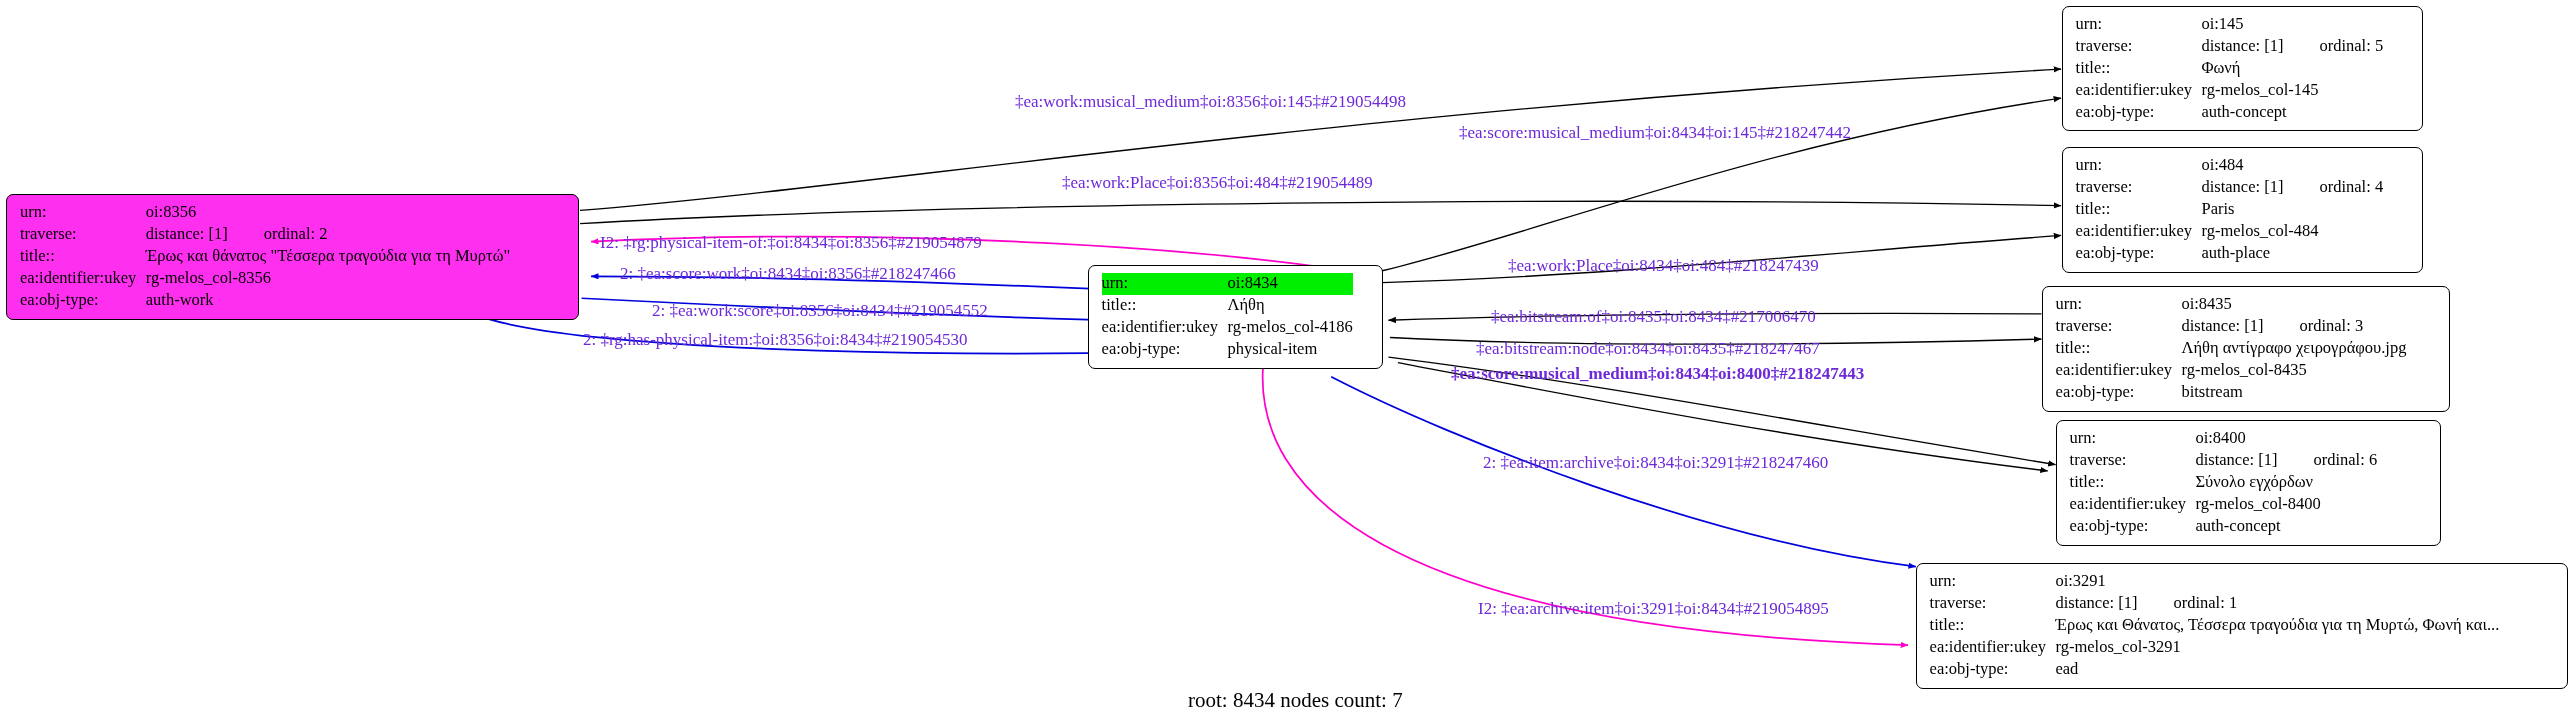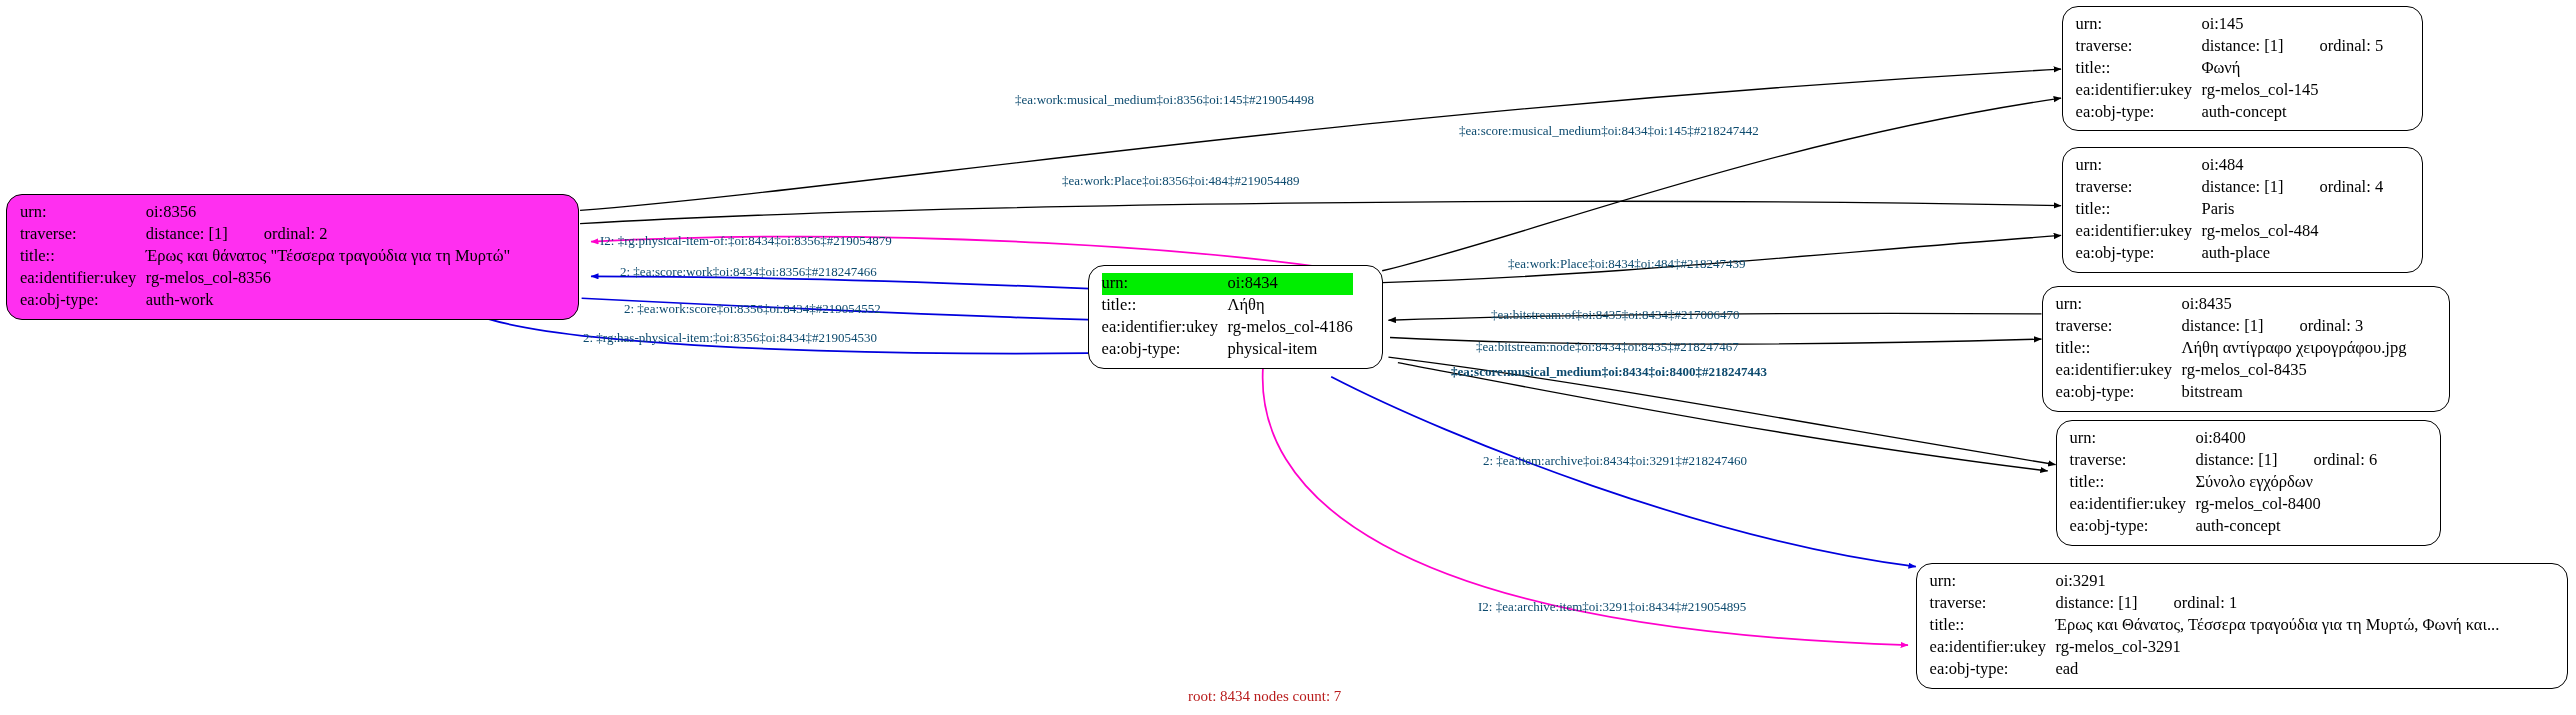--- a/index.html
+++ b/index.html
@@ -19,21 +19,21 @@
     position: absolute;
     left: 0; top: 0;
     width: 2576px;
     height: 715px;
     pointer-events: none;
   }
   .node {
     position: absolute;
     box-sizing: border-box;
     border: 1.3px solid #000000;
-    border-radius: 16px;
+    border-radius: 7px;
     background: #ffffff;
     padding: 7px 11px 7px 12.6px;
   }
   .node.magenta {
     background: #ff2ff0;
     border-color: #000000;
   }
   .node table {
     border-collapse: collapse;
     border-spacing: 0;
@@ -53,30 +53,30 @@
     padding-left: 1.6px;
   }
   .node td.hl {
     background: #00ee00;
   }
   .trav-d { display: inline-block; }
   .trav-o { display: inline-block; padding-left: 36px; }
 
   .edge-label {
     position: absolute;
-    font-size: 13px;
+    font-size: 17px;
     line-height: 1;
-    color: #0c4a6e;
+    color: #6d28d9;
     white-space: nowrap;
     background: transparent;
   }
   .footer {
     position: absolute;
-    font-size: 15px;
-    color: #b91c1c;
+    font-size: 21px;
+    color: #000000;
     white-space: nowrap;
   }
 </style>
 </head>
 <body>
 
 <div id="canvas">
 
   <svg id="edges" viewBox="0 0 3280 911">
     <defs>
@@ -308,21 +308,21 @@
   <div class="edge-label" style="left:1015px; top:93px;">‡ea:work:musical_medium‡oi:8356‡oi:145‡#219054498</div>
 
   <div class="edge-label" style="left:1459px; top:124px;">‡ea:score:musical_medium‡oi:8434‡oi:145‡#218247442</div>
 
   <div class="edge-label" style="left:1062px; top:174px;">‡ea:work:Place‡oi:8356‡oi:484‡#219054489</div>
 
   <div class="edge-label" style="left:600px; top:234px;">I2: ‡rg:physical-item-of:‡oi:8434‡oi:8356‡#219054879</div>
 
   <div class="edge-label" style="left:620px; top:265px;">2: ‡ea:score:work‡oi:8434‡oi:8356‡#218247466</div>
 
-  <div class="edge-label" style="left:624px; top:302px;text-align:center;">2: ‡ea:work:score‡oi:8356‡oi:8434‡#219054552</div>
+  <div class="edge-label" style="left:652px; top:302px;text-align:center;">2: ‡ea:work:score‡oi:8356‡oi:8434‡#219054552</div>
 
   <div class="edge-label" style="left:583px; top:331px;">2: ‡rg:has-physical-item:‡oi:8356‡oi:8434‡#219054530</div>
 
   <div class="edge-label" style="left:1508px; top:257px;">‡ea:work:Place‡oi:8434‡oi:484‡#218247439</div>
 
   <div class="edge-label" style="left:1491px; top:308px;">‡ea:bitstream:of‡oi:8435‡oi:8434‡#217006470</div>
 
   <div class="edge-label" style="left:1476px; top:340px;">‡ea:bitstream:node‡oi:8434‡oi:8435‡#218247467</div>
 
   <div class="edge-label" style="left:1451px; top:365px;font-weight:bold;">‡ea:score:musical_medium‡oi:8434‡oi:8400‡#218247443</div>

